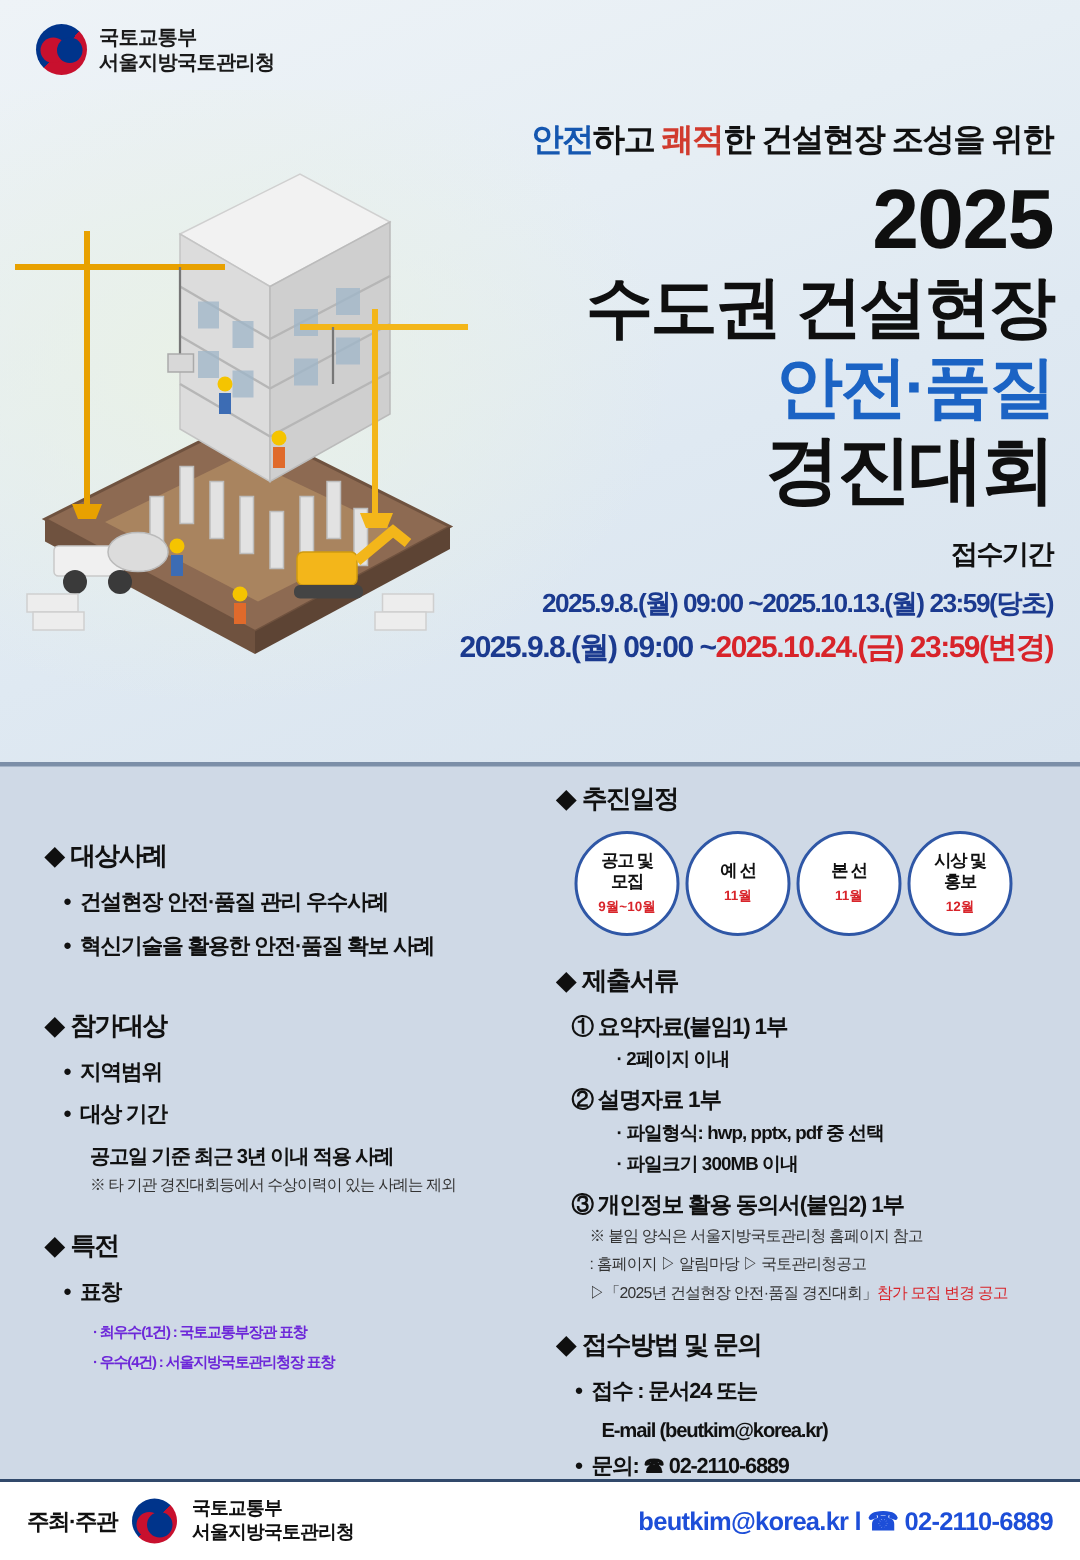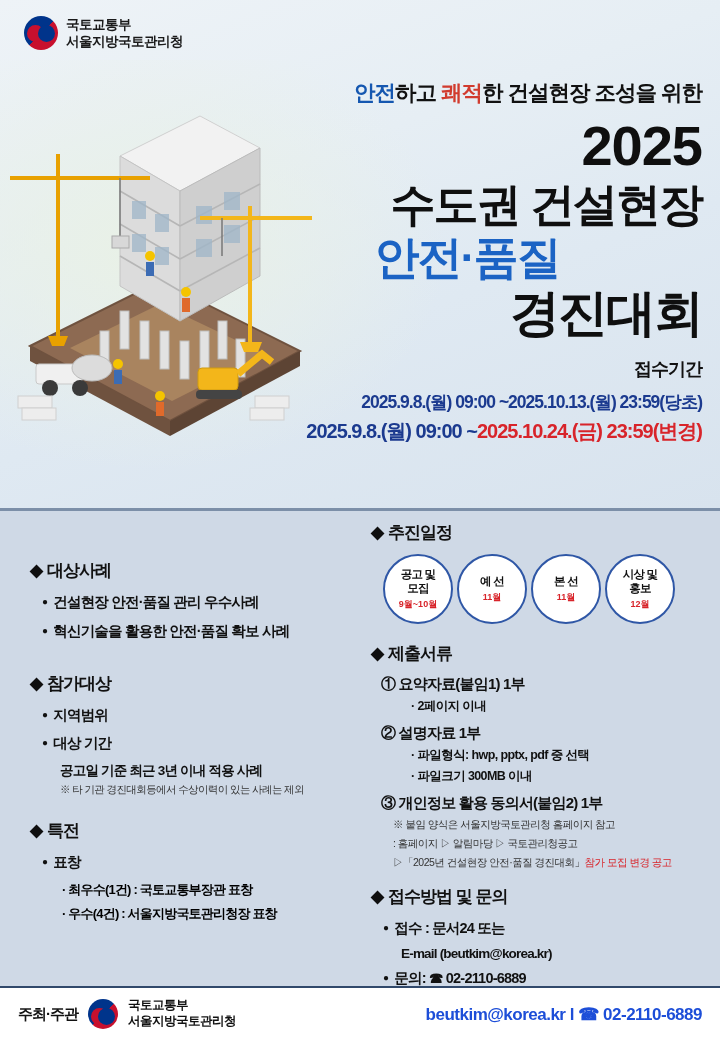--- a/index.html
+++ b/index.html
@@ -36,21 +36,21 @@
   .taegeuk:after  { background: #00348b; right: 3px; top: 8.5px; }
   .gov-text { font-size: 13.5px; line-height: 1.28; color: #1a1a1a; font-weight: 700; letter-spacing: -0.5px; }
 
   .headline-wrap { position: absolute; right: 18px; top: 78px; text-align: right; width: 470px; }
   .kicker { font-size: 21.5px; font-weight: 700; color: #111; letter-spacing: -1px; white-space: nowrap; }
   .kicker .blue { color: #1557b0; }
   .kicker .red { color: #d13b2e; }
 
   .year { font-size: 56px; font-weight: 800; color: #0f0f0f; letter-spacing: -1px; line-height: 1.12; margin-top: 8px; }
   .line2 { font-size: 45px; font-weight: 800; color: #0f0f0f; letter-spacing: -2px; line-height: 1.18; }
-  .line3 { font-size: 45px; font-weight: 800; color: #1b63c4; letter-spacing: -2px; line-height: 1.18; text-align: center; }
+  .line3 { font-size: 45px; font-weight: 800; color: #1b63c4; letter-spacing: -2px; line-height: 1.18; }
   .line4 { font-size: 50px; font-weight: 800; color: #0f0f0f; letter-spacing: -2px; line-height: 1.18; }
 
   .recv-label { font-size: 18px; font-weight: 700; color: #111; margin-top: 14px; letter-spacing: -1px; }
   .date1 { font-size: 17.5px; font-weight: 700; color: #1b3a8f; margin-top: 9px; letter-spacing: -1px; white-space: nowrap; }
   .date2 { font-size: 20px; font-weight: 800; color: #1b3a8f; margin-top: 4px; letter-spacing: -1px; white-space: nowrap; }
   .date2 .chg { color: #d8242a; }
 
   
   .illo { position: absolute; left: 0; top: 96px; width: 320px; height: 350px; }
 
@@ -63,21 +63,21 @@
   .col-left { position: absolute; left: 30px; top: 48px; width: 330px; }
   .col-right { position: absolute; left: 371px; top: 10px; width: 352px; }
 
   .sec-head { font-size: 17px; font-weight: 800; color: #111; letter-spacing: -1px; margin-bottom: 10px; }
   .sec-head .dia { color: #0f0f0f; margin-right: 5px; }
 
   .bullet { font-size: 14.5px; color: #111; letter-spacing: -0.8px; line-height: 1.5; display: flex; gap: 6px; margin: 7px 0 7px 12px; font-weight: 600; }
   .bullet .dot { font-size: 10px; line-height: 1.9; flex: none; }
   .subline { font-size: 13.5px; letter-spacing: -0.8px; color: #111; margin: 2px 0 0 30px; font-weight: 600; }
   .note { font-size: 10.5px; color: #333; letter-spacing: -0.6px; margin: 3px 0 0 30px; }
-  .dash { font-size: 13px; color: #000000; letter-spacing: -0.8px; margin: 6px 0 6px 32px; font-weight: 600; }
+  .dash { font-size: 10px; color: #6d28d9; letter-spacing: -0.8px; margin: 6px 0 6px 32px; font-weight: 600; }
   .numline { font-size: 15px; font-weight: 700; color: #111; letter-spacing: -0.8px; margin: 9px 0 4px 10px; }
   .subdot { font-size: 12.5px; color: #111; letter-spacing: -0.6px; margin: 4px 0 4px 40px; font-weight: 600; }
   .tinynote { font-size: 10.5px; color: #333; letter-spacing: -0.5px; margin: 4px 0 2px 22px; line-height: 1.45; }
   .tinynote .hl { color: #d8242a; }
 
   .sec-gap { height: 22px; }
 
   
   .sched { display: flex; gap: 4px; margin: 6px 0 0 12px; align-items: center; }
   .circ {

